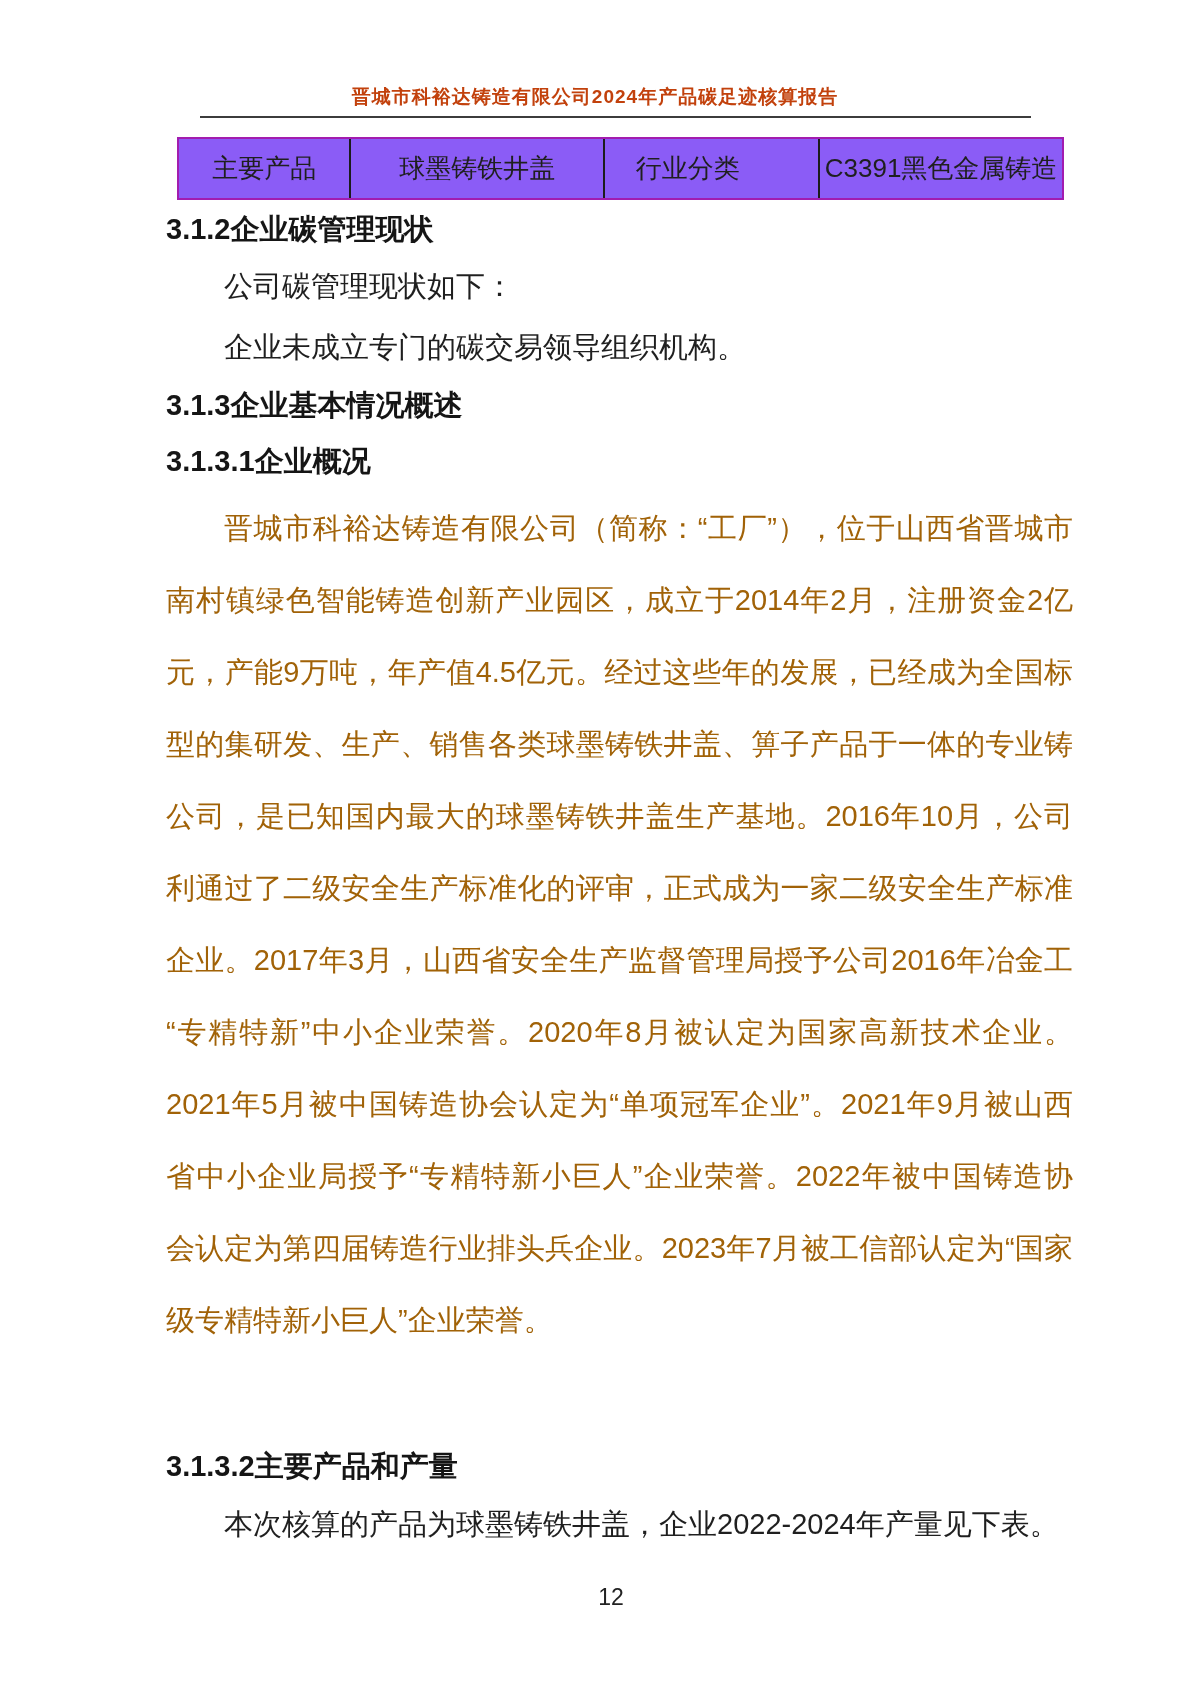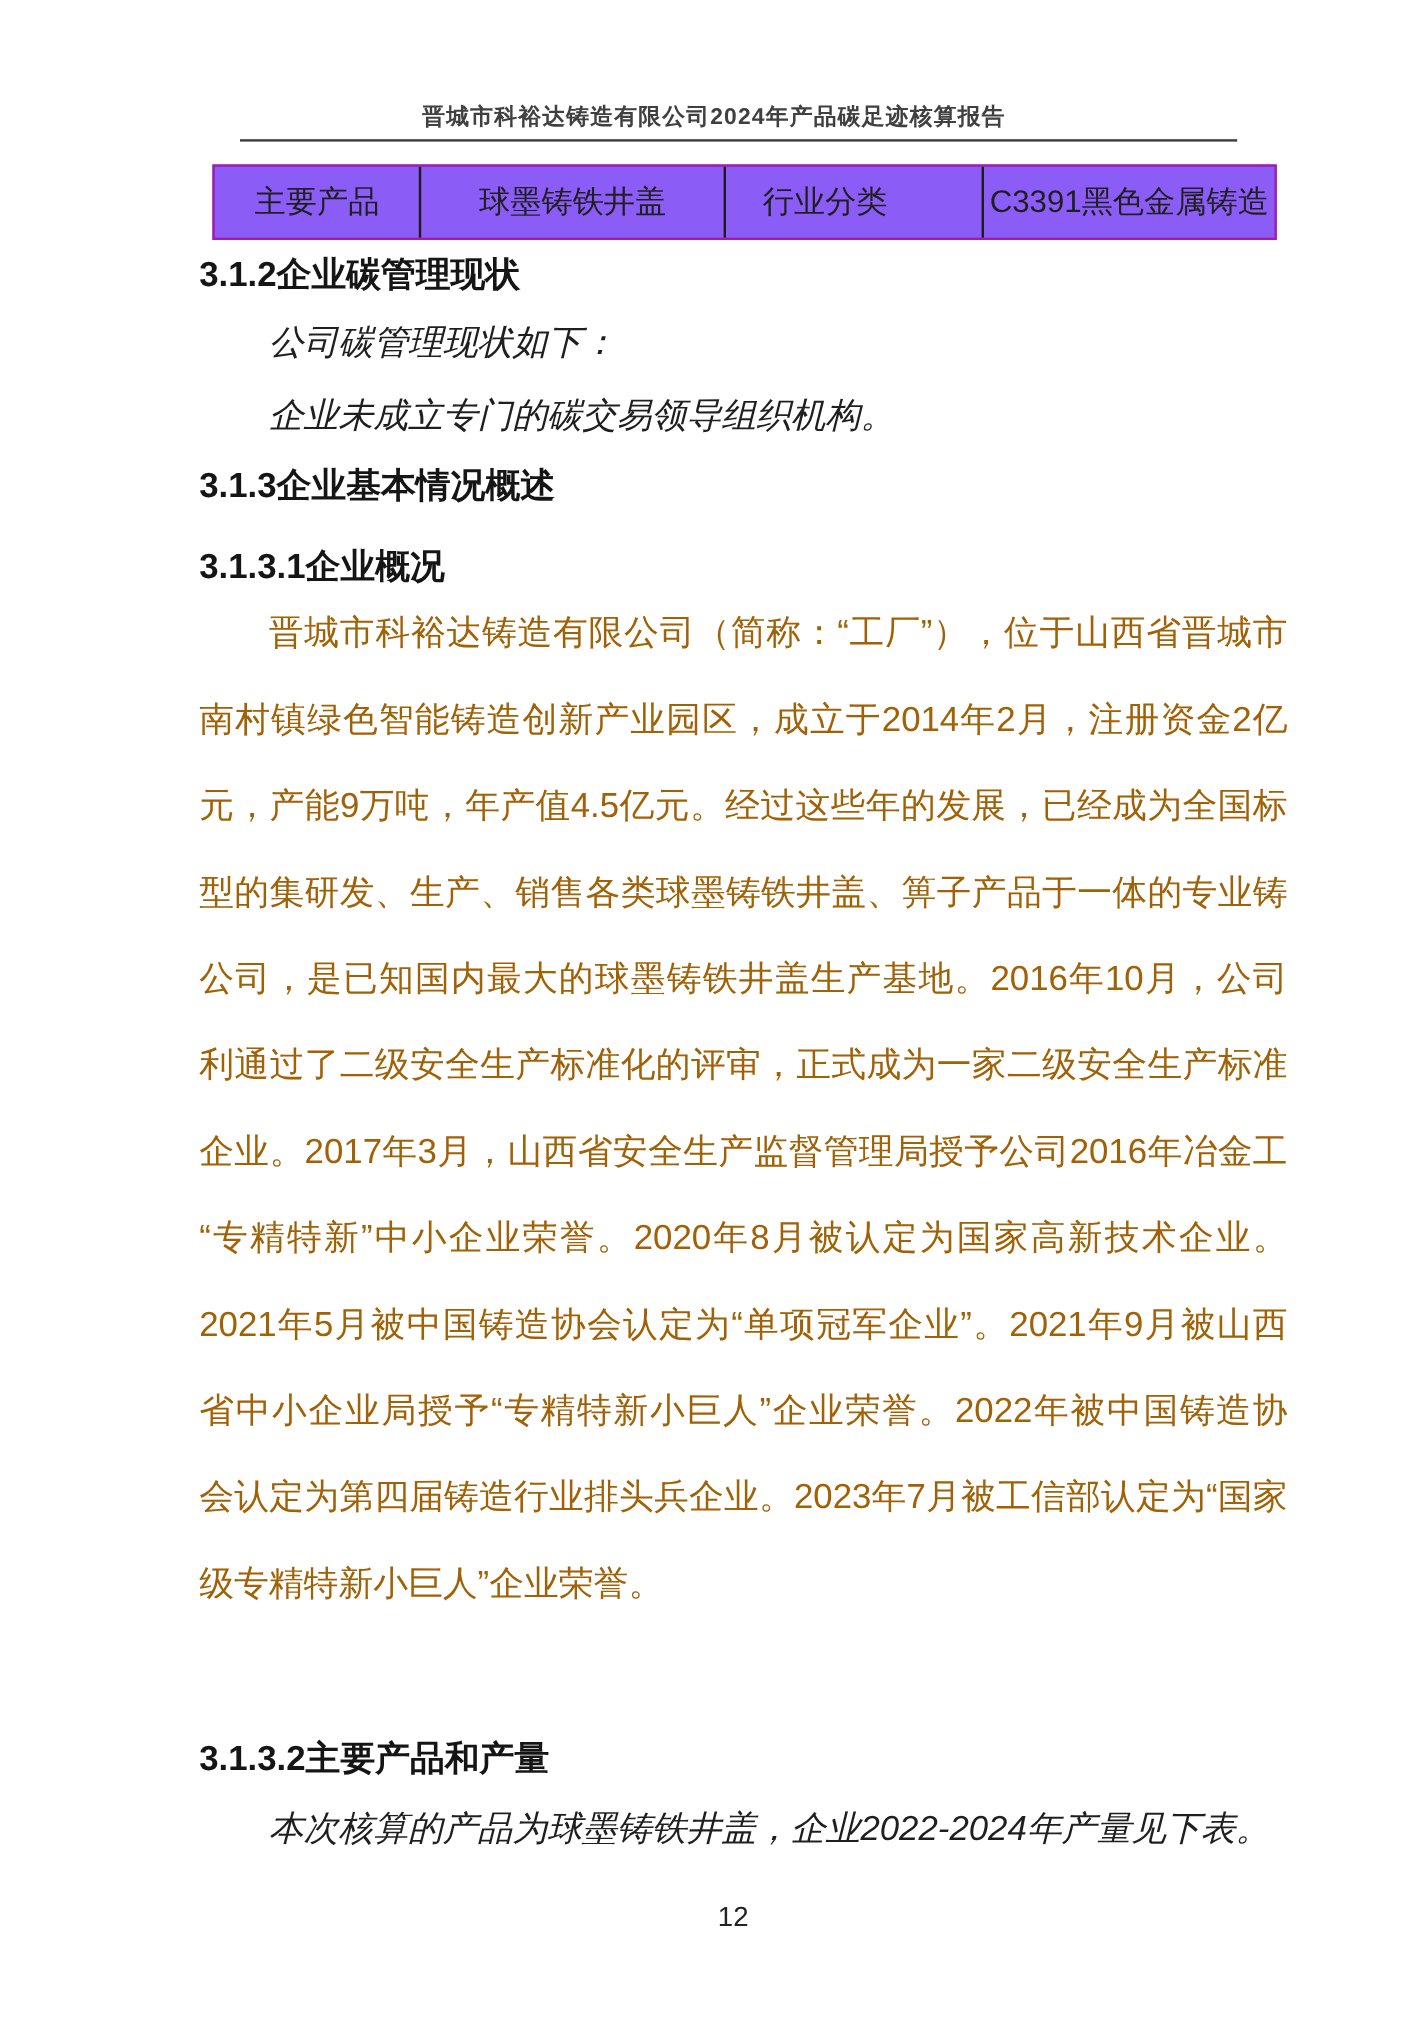--- a/index.html
+++ b/index.html
@@ -16,21 +16,21 @@
 
   .header-title {
     position: absolute;
     top: 84px;
     left: 0;
     width: 1190px;
     text-align: center;
     font-size: 19px;
     font-weight: 600;
     letter-spacing: 1px;
-    color: #404040;
+    color: #c2410c;
   }
 
   .header-rule {
     position: absolute;
     top: 116px;
     left: 200px;
     width: 831px;
     height: 2px;
     background: #3c3c3c;
   }
@@ -64,33 +64,33 @@
     position: absolute;
     left: 166px;
     font-size: 29px;
     font-weight: 700;
     color: #151515;
     white-space: nowrap;
     line-height: 1.2;
   }
   .h-312  { top: 212px; }
   .h-313  { top: 388px; }
-  .h-3131 { top: 456px; text-align: center; }
+  .h-3131 { top: 444px; text-align: center; }
   .h-3132 { top: 1449px; }
 
   .body-par {
     position: absolute;
     left: 166px;
     width: 907px;
     font-size: 29px;
     line-height: 1.2;
     color: #1f1f1f;
     white-space: nowrap;
   }
-  .indent { text-indent: 58px; font-style: italic; }
+  .indent { text-indent: 58px; }
   .p-status-intro { top: 269px; }
   .p-status-body  { top: 330px; }
   .p-products     { top: 1507px; }
 
   .overview {
     position: absolute;
     top: 492px;
     left: 166px;
     width: 907px;
     font-size: 29px;

